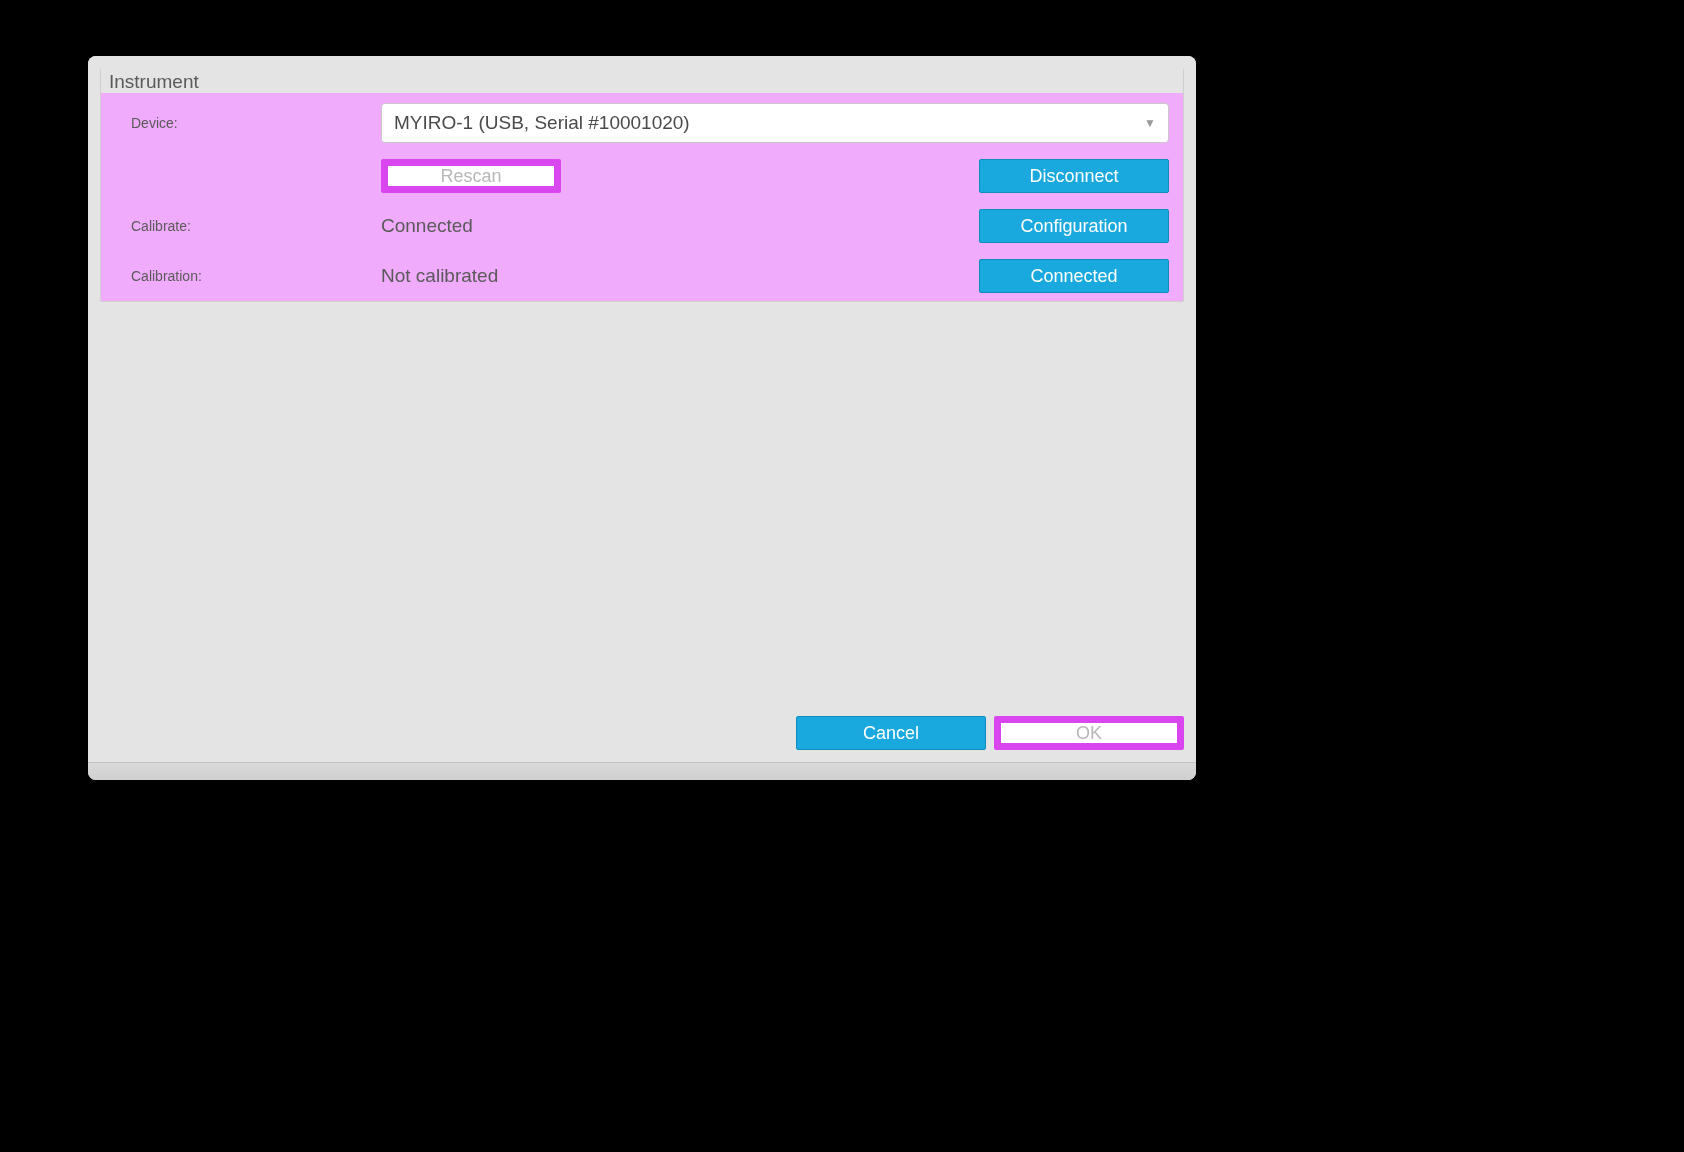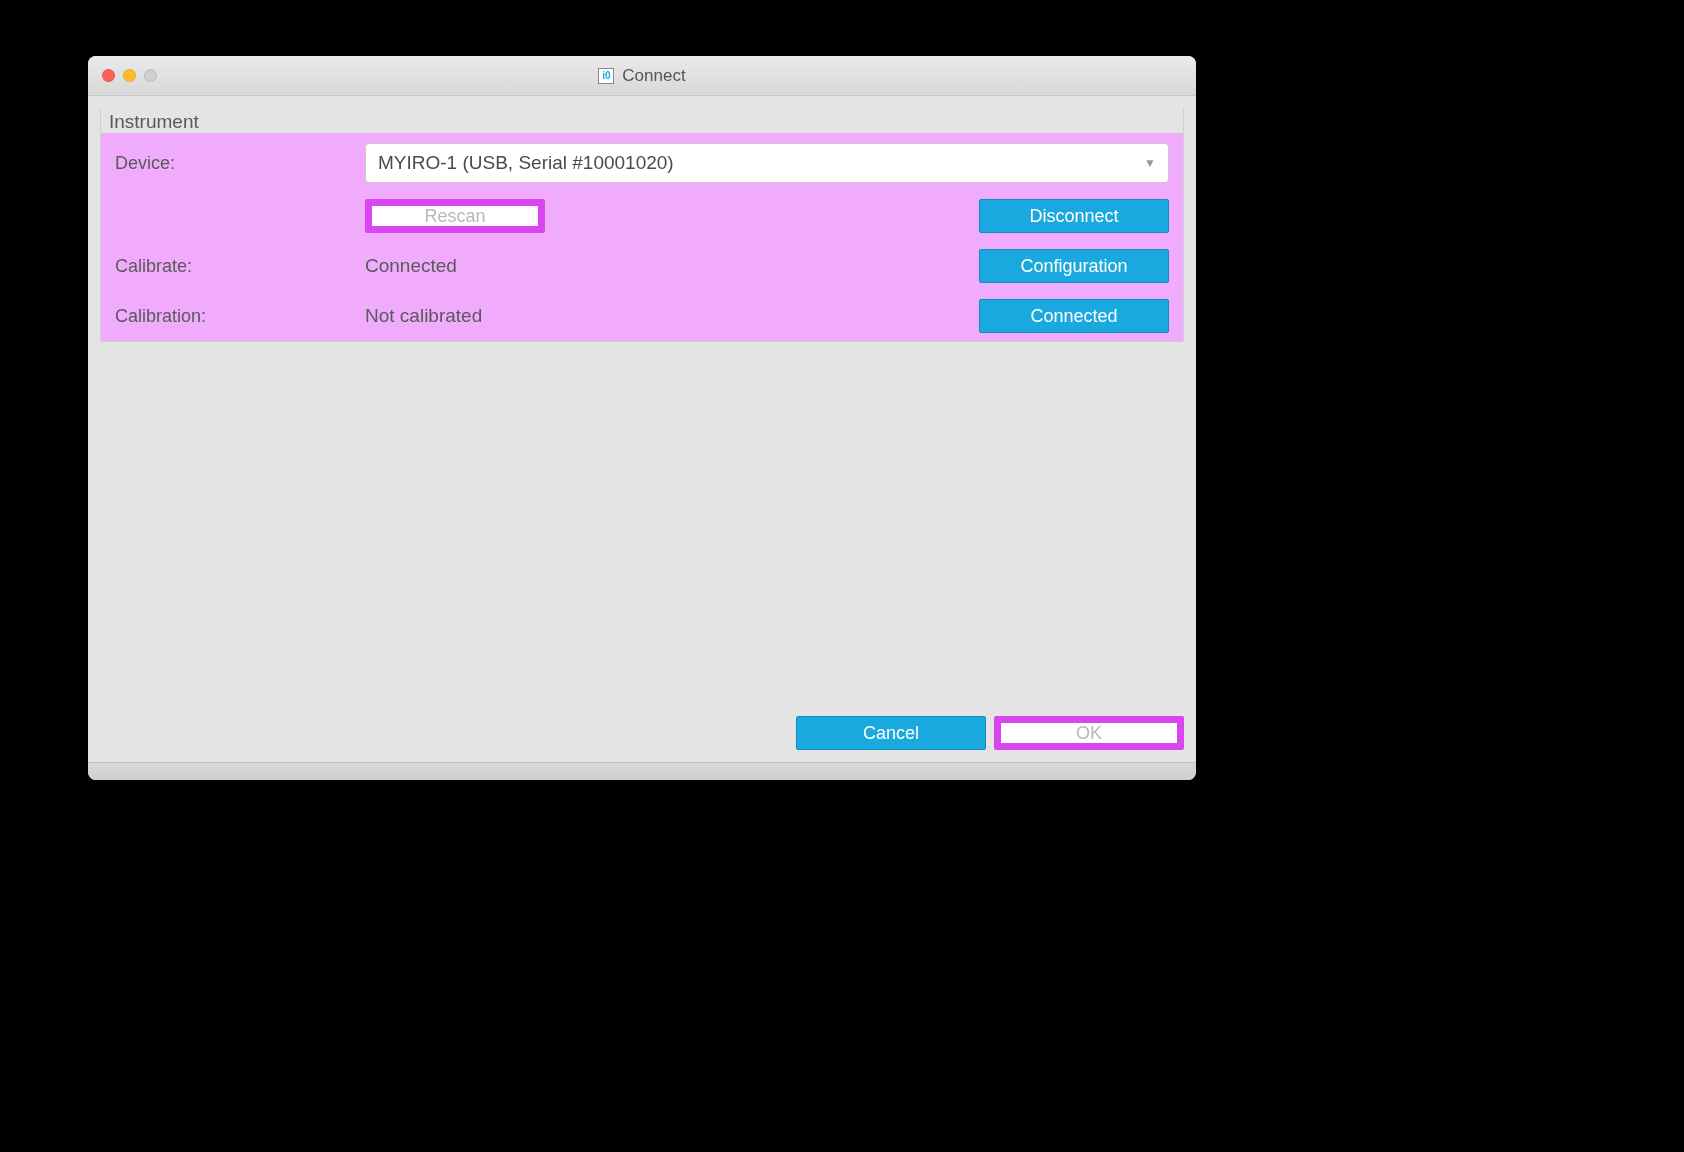--- a/index.html
+++ b/index.html
@@ -92,22 +92,23 @@
     top: -2px;
   }
   .row {
     display: flex;
     align-items: center;
     padding: 8px 14px;
     min-height: 44px;
   }
   .label-col {
     width: 250px;
-    font-size: 18px;
-    color: #5a5a5a;
+    font-size: 14px;
+    color: #5a5a5a;
+    margin-left: 16px;
   }
   .value-col {
     flex: 1;
     font-size: 19px;
     color: #5a5a5a;
     display: flex;
     align-items: center;
   }
   .right-col {
     width: 200px;
@@ -169,31 +170,20 @@
   .resize-bar {
     height: 18px;
     background: linear-gradient(to bottom, #d9d9d9, #cfcfcf);
     border-top: 1px solid #c0c0c0;
   }
 </style>
 </head>
 <body>
 
 <div class="window">
-  <div class="titlebar">
-    <div class="traffic-lights">
-      <div class="traffic-light tl-close"></div>
-      <div class="traffic-light tl-min"></div>
-      <div class="traffic-light tl-max"></div>
-    </div>
-    <div class="title-wrap">
-      <span class="app-icon">i0</span>
-      <span class="title-text">Connect</span>
-    </div>
-  </div>
 
   <div class="content">
     <div class="groupbox">
       <div class="groupbox-title">Instrument</div>
 
       <div class="row">
         <div class="label-col">Device:</div>
         <div class="value-col">
           <div class="dropdown">
             <span>MYIRO-1 (USB, Serial #10001020)</span>

